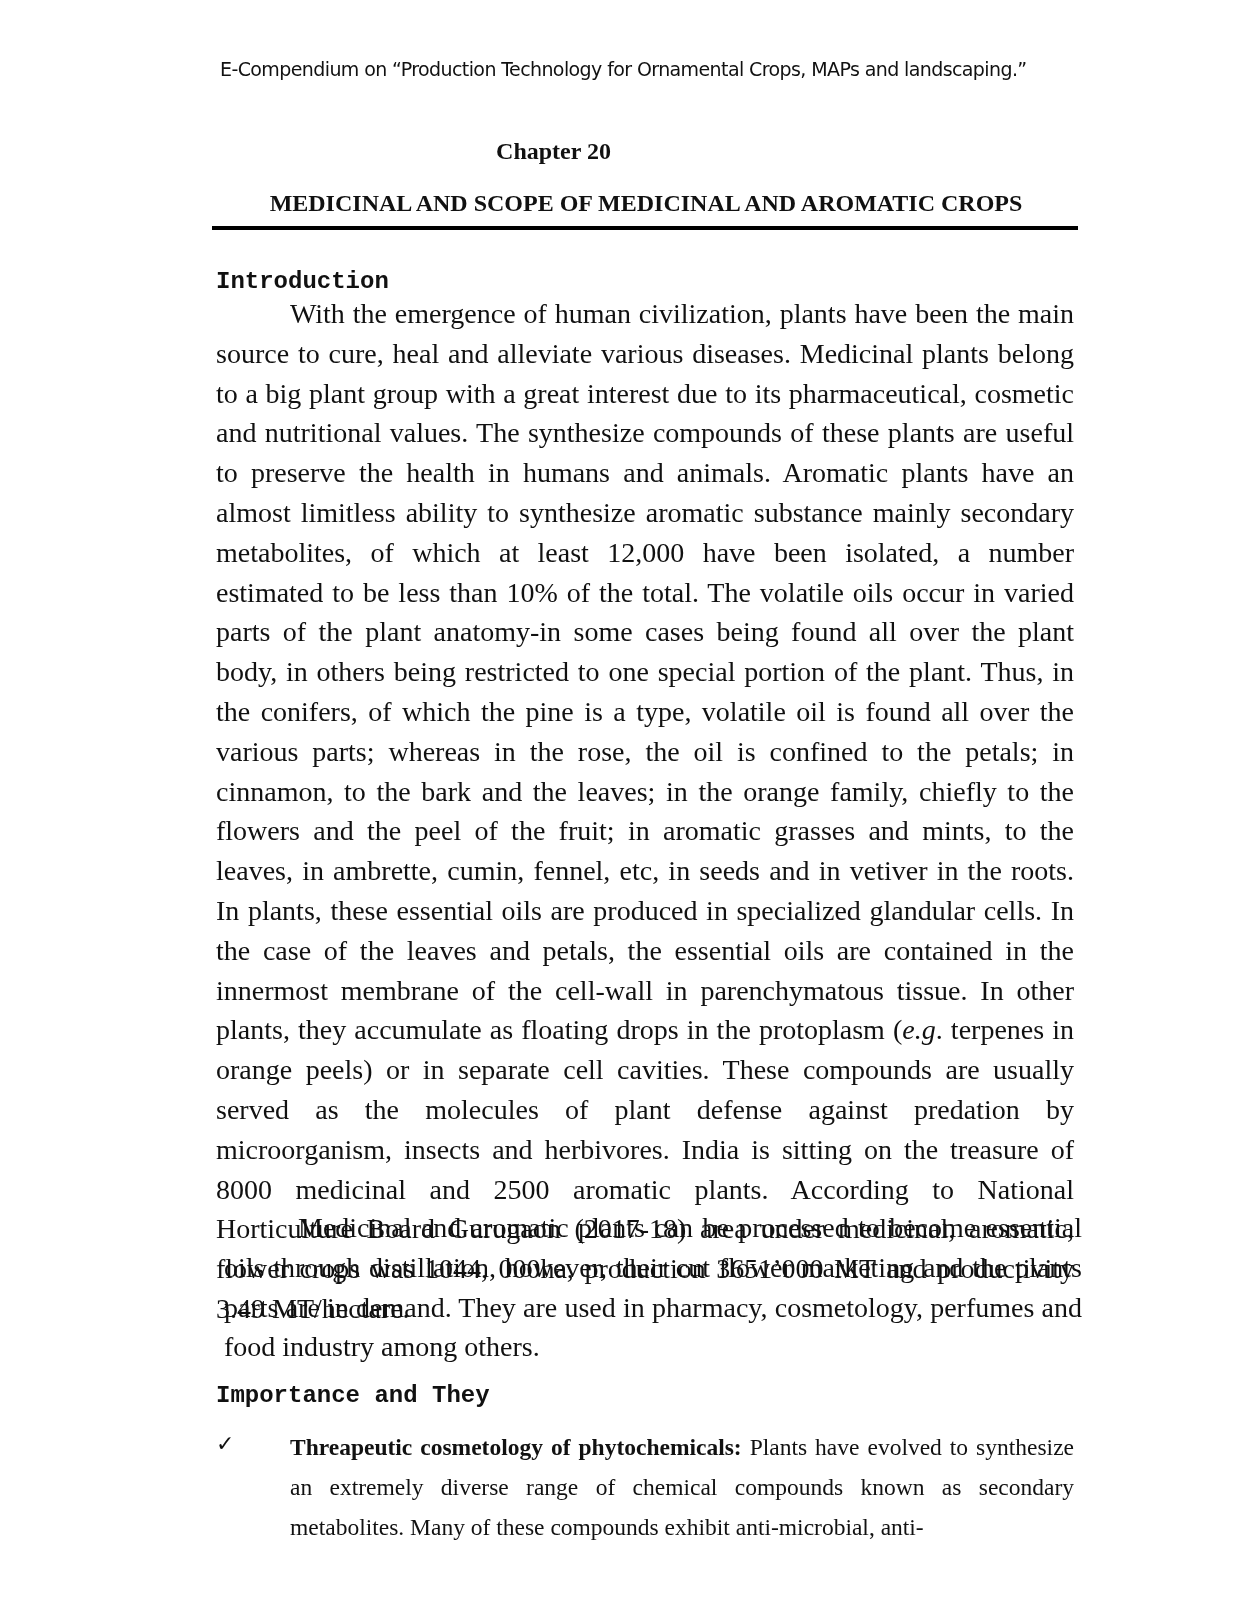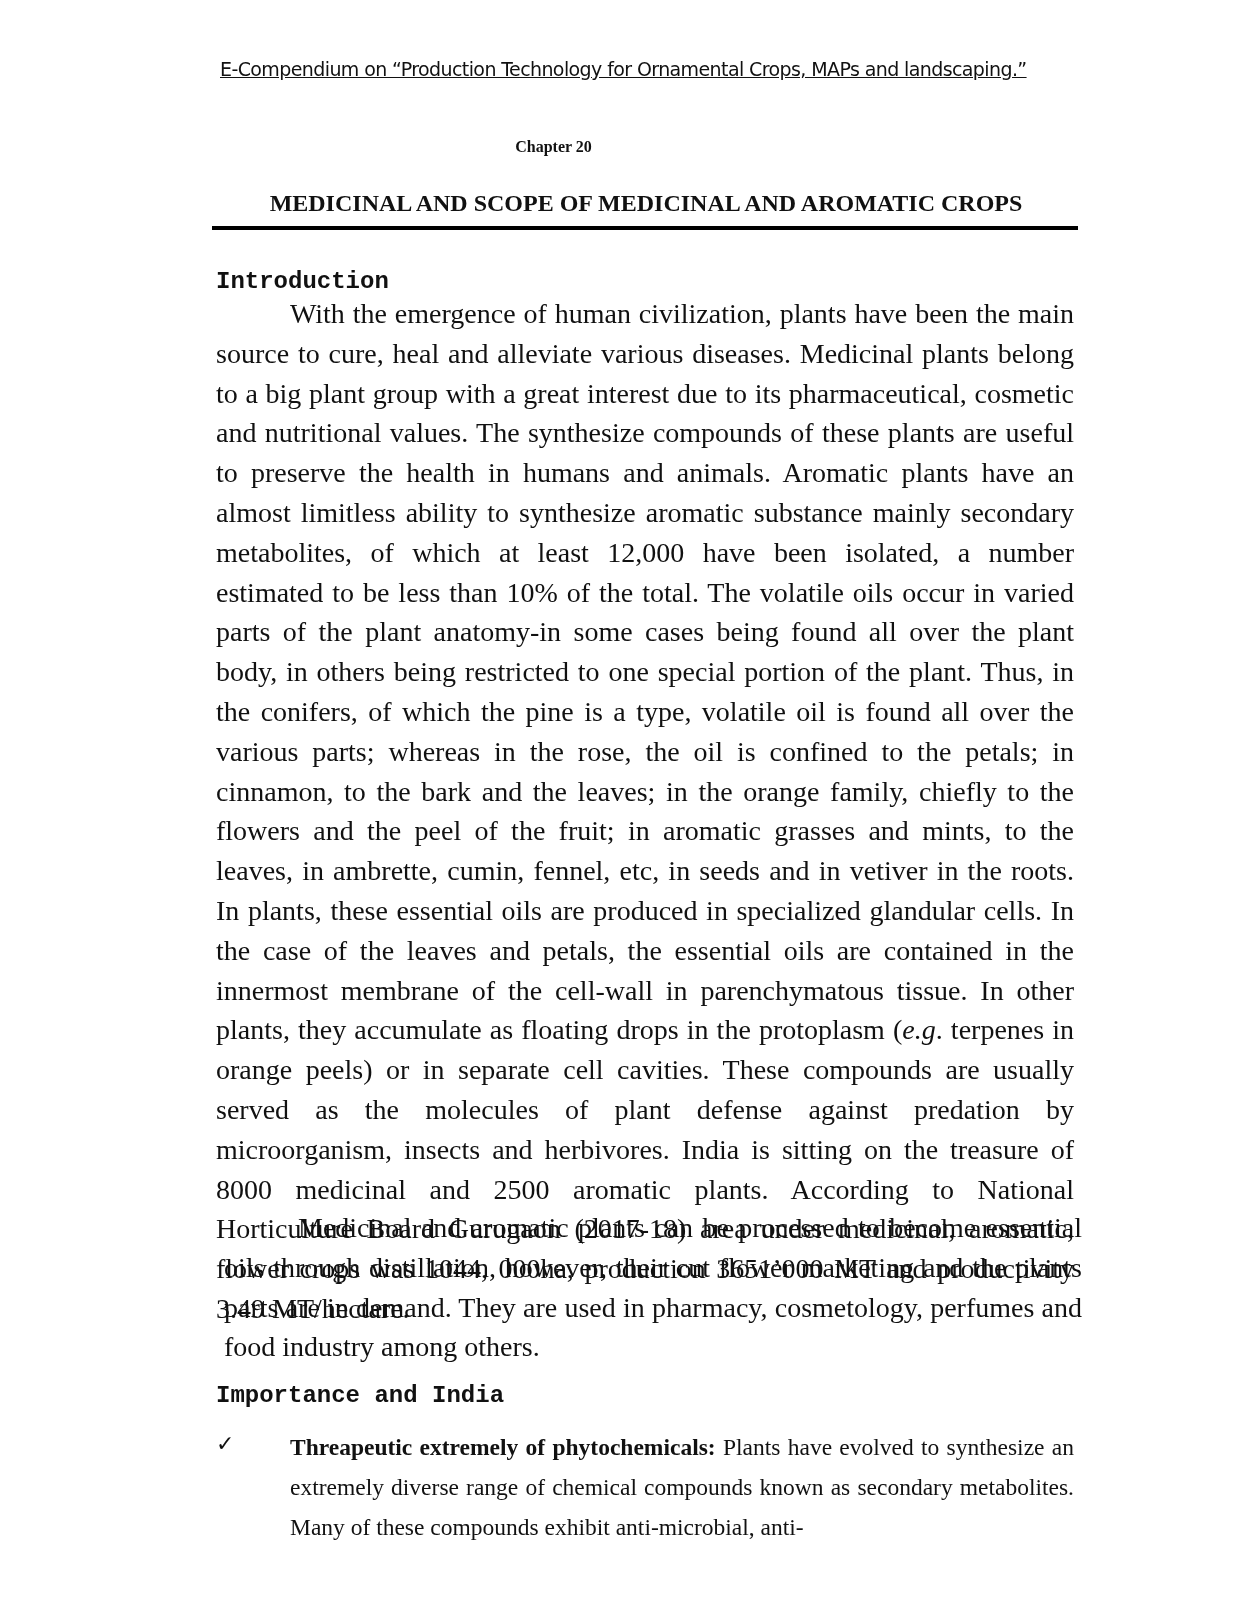--- a/index.html
+++ b/index.html
@@ -1,25 +1,25 @@
 <!DOCTYPE html>
 <html><head>
 <meta charset="utf-8">
 <style>
   html, body { margin: 0; padding: 0; background: #ffffff; }
   body { width: 1252px; height: 1624px; position: relative; overflow: hidden; color: #111; }
   .page { position: absolute; left: 0; top: 0; width: 1252px; height: 1624px; }
   .running-header {
     position: absolute; top: 58px; left: 220px; width: 880px;
     font-family: "DejaVu Sans", sans-serif; font-size: 19px; letter-spacing: -0.6px;
-    color: #111; white-space: nowrap; text-decoration: underline;
+    color: #111; white-space: nowrap;
   }
   .chapter {
     position: absolute; top: 138px; left: 0; width: 1107px; text-align: center;
-    font-family: "Liberation Serif", serif; font-weight: bold; font-size: 16px;
+    font-family: "Liberation Serif", serif; font-weight: bold; font-size: 24px;
   }
   .title {
     position: absolute; top: 190px; left: 216px; width: 860px; text-align: center;
     font-family: "Liberation Serif", serif; font-weight: bold; font-size: 24px; white-space: nowrap;
   }
   .rule { position: absolute; top: 226px; left: 212px; width: 866px; height: 4px; background: #000; }
   .heading {
     position: absolute; left: 216px;
     font-family: Liberation Mono, monospace; font-weight: bold; font-size: 24px;
   }
@@ -44,19 +44,19 @@
   <div class="chapter">Chapter 20</div>
   <div class="title">MEDICINAL AND SCOPE OF MEDICINAL AND AROMATIC CROPS</div>
   <div class="rule"></div>
 
   <div class="heading" style="top:268px">Introduction</div>
 
   <p class="para" style="top:294px; margin:0;"><span>With the emergence of human civilization, plants have been the main source to cure, heal and alleviate various diseases. Medicinal plants belong to a big plant group with a great interest due to its pharmaceutical, cosmetic and nutritional values. The synthesize compounds of these plants are useful to preserve the health in humans and animals. Aromatic plants have an almost limitless ability to synthesize aromatic substance mainly secondary metabolites, of which at least 12,000 have been isolated, a number estimated to be less than 10% of the total. The volatile oils occur in varied parts of the plant anatomy-in some cases being found all over the plant body, in others being restricted to one special portion of the plant. Thus, in the conifers, of which the pine is a type, volatile oil is found all over the various parts; whereas in the rose, the oil is confined to the petals; in cinnamon, to the bark and the leaves; in the orange family, chiefly to the flowers and the peel of the fruit; in aromatic grasses and mints, to the leaves, in ambrette, cumin, fennel, etc, in seeds and in vetiver in the roots. In plants, these essential oils are produced in specialized glandular cells. In the case of the leaves and petals, the essential oils are contained in the innermost membrane of the cell-wall in parenchymatous tissue. In other plants, they accumulate as floating drops in the protoplasm (</span><i>e.g</i><span>. terpenes in orange peels) or in separate cell cavities. These compounds are usually served as the molecules of plant defense against predation by microorganism, insects and herbivores. India is sitting on the treasure of 8000 medicinal and 2500 aromatic plants. According to National Horticulture Board Gurugaon (2017-18) area under medicinal, aromatic, flower crops was 1044, 000ha, production 3651’000 MT and productivity 3.49 MT/hectare.</span></p>
 
   <p class="para" style="top:1200px; margin:8px;">Medicinal and aromatic plants can be processed to become essential oils through distillation, however, their cut flower marketing and the plants parts are in demand. They are used in pharmacy, cosmetology, perfumes and food industry among others.</p>
 
-  <div class="heading" style="top:1382px">Importance and India</div>
+  <div class="heading" style="top:1382px">Importance and They</div>
 
   <div>
     <span class="bullet-mark">✓</span>
-    <div class="bullet-text"><b>Threapeutic extremely of phytochemicals:</b><span> Plants have evolved to synthesize an extremely diverse range of chemical compounds known as secondary metabolites. Many of these compounds exhibit anti-microbial, anti-</span></div>
+    <div class="bullet-text"><b>Threapeutic cosmetology of phytochemicals:</b><span> Plants have evolved to synthesize an extremely diverse range of chemical compounds known as secondary metabolites. Many of these compounds exhibit anti-microbial, anti-</span></div>
   </div>
 </div>
 
 </body></html>

